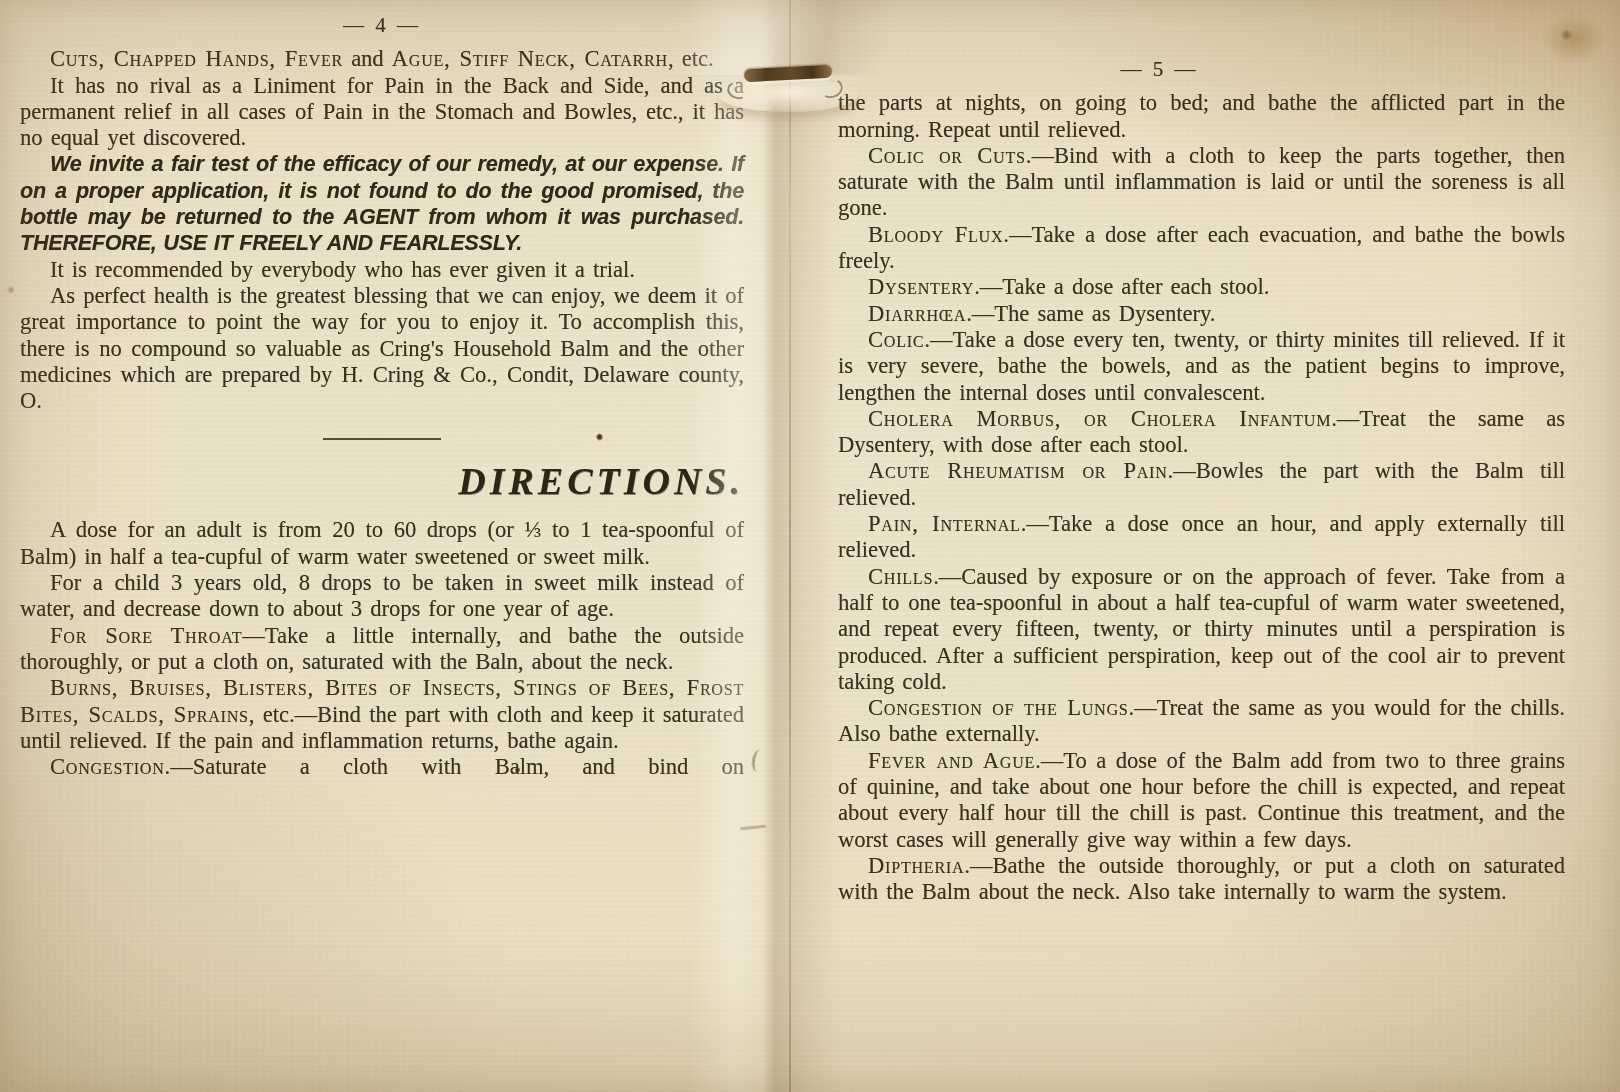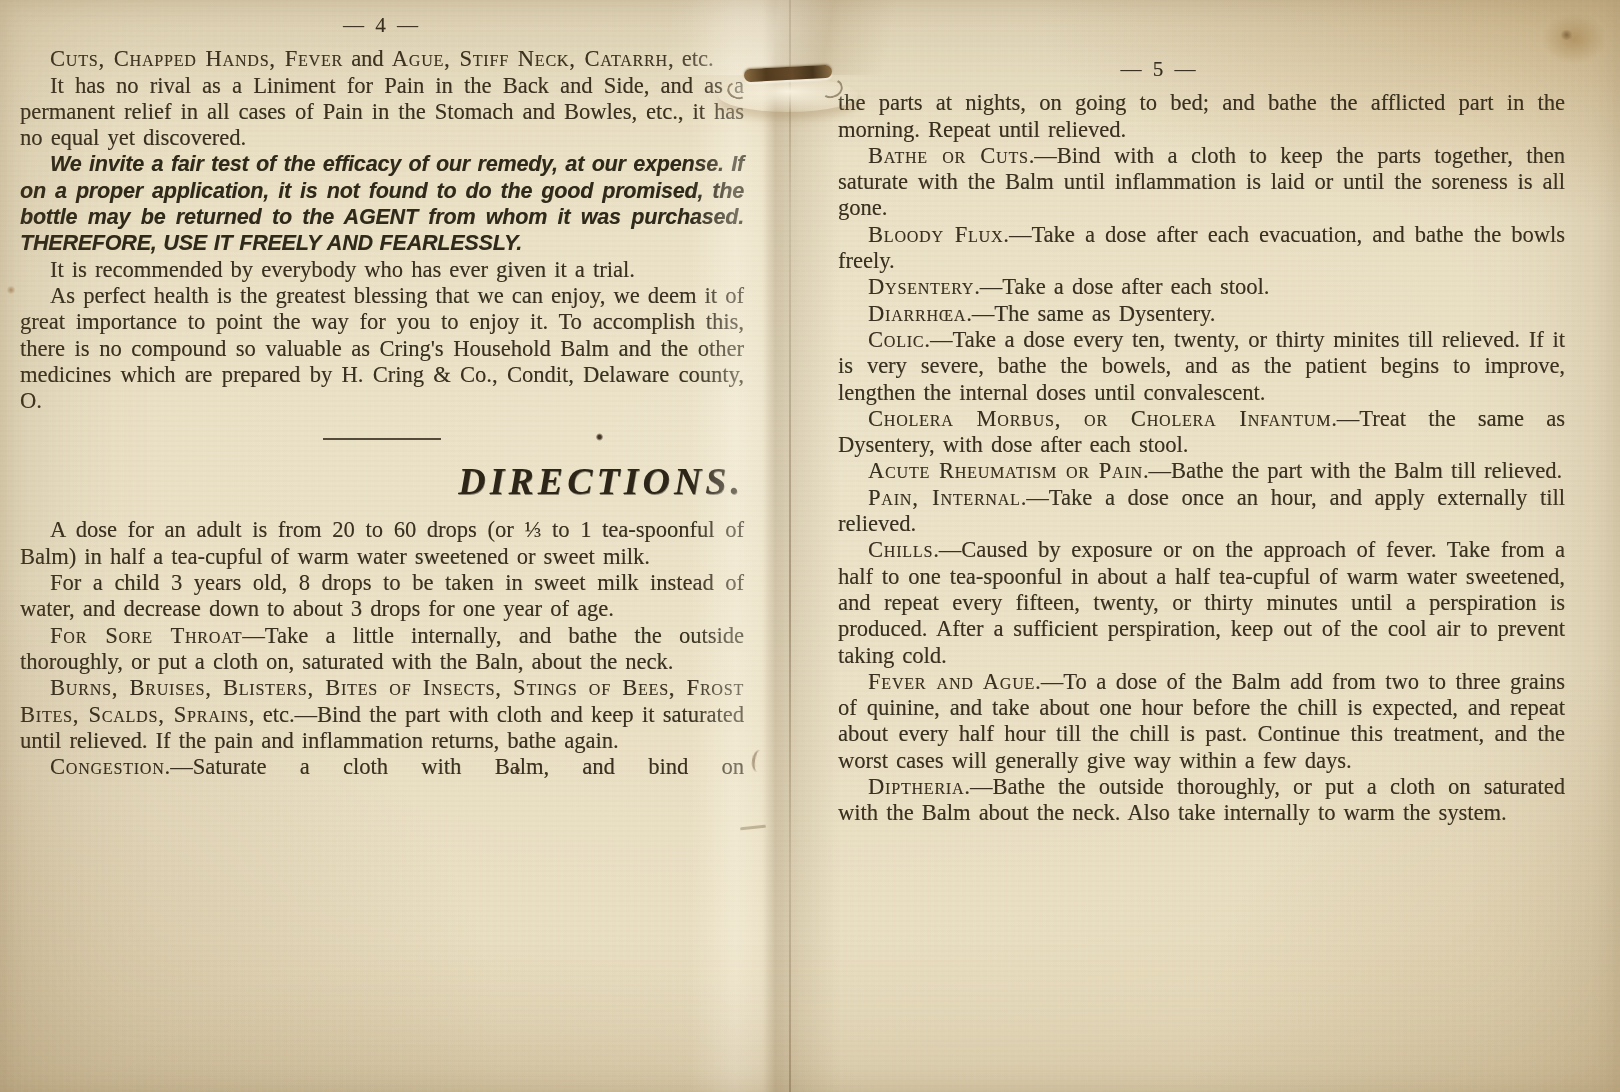--- a/index.html
+++ b/index.html
@@ -142,29 +142,30 @@
         <p class="para"><span class="r-sc">For Sore Throat</span><span class="r-n">—Take a little internally, and bathe the outside thoroughly, or put a cloth on, saturated with the </span><span class="r-i">Baln</span><span class="r-n">, about the neck.</span></p>
         <p class="para"><span class="r-sc">Burns, Bruises, Blisters, Bites of Insects, Stings of Bees, Frost Bites, Scalds, Sprains</span><span class="r-n">, etc.—Bind the part with cloth and keep it saturated until relieved. If the pain and inflammation returns, bathe again.</span></p>
         <p class="para flush"><span class="r-sc">Congestion</span><span class="r-n">.—Saturate a cloth with </span><span class="r-i">Balm</span><span class="r-n">, and bind on</span></p>
       </div>
   </div>
 
   <div class="page page-right">
     <div class="page-header">— 5 —</div>
     <div class="page-body">
         <p class="para noindent"><span class="r-n">the parts at nights, on going to bed; and bathe the afflicted part in the morning. Repeat until relieved.</span></p>
-        <p class="para"><span class="r-sc">Bathe or Cuts</span><span class="r-n">.—Bind with a cloth to keep the parts together, then saturate with the </span><span class="r-i">Balm</span><span class="r-n"> until inflammation is laid or until the soreness is all gone.</span></p>
+        <p class="para"><span class="r-sc">Colic or Cuts</span><span class="r-n">.—Bind with a cloth to keep the parts together, then saturate with the </span><span class="r-i">Balm</span><span class="r-n"> until inflammation is laid or until the soreness is all gone.</span></p>
         <p class="para"><span class="r-sc">Bloody Flux</span><span class="r-n">.—Take a dose after each evacuation, and bathe the bowls freely.</span></p>
         <p class="para"><span class="r-sc">Dysentery</span><span class="r-n">.—Take a dose after each stool.</span></p>
         <p class="para"><span class="r-sc">Diarrhœa</span><span class="r-n">.—The same as Dysentery.</span></p>
         <p class="para"><span class="r-sc">Colic</span><span class="r-n">.—Take a dose every ten, twenty, or thirty minites till relieved. If it is very severe, bathe the bowels, and as the patient begins to improve, lengthen the internal doses until convalescent.</span></p>
         <p class="para"><span class="r-sc">Cholera Morbus, or Cholera Infantum</span><span class="r-n">.—Treat the same as Dysentery, with dose after each stool.</span></p>
-        <p class="para"><span class="r-sc">Acute Rheumatism or Pain</span><span class="r-n">.—Bathe the part with the </span><span class="r-i">Balm</span><span class="r-n"> till relieved.</span></p>
+        <p class="para"><span class="r-sc">Acute Rheumatism or Pain</span><span class="r-n">.—Bowles the part with the </span><span class="r-i">Balm</span><span class="r-n"> till relieved.</span></p>
         <p class="para"><span class="r-sc">Pain, Internal</span><span class="r-n">.—Take a dose once an hour, and apply externally till relieved.</span></p>
         <p class="para"><span class="r-sc">Chills</span><span class="r-n">.—Caused by exposure or on the approach of fever. Take from a half to one tea-spoonful in about a half tea-cupful of warm water sweetened, and repeat every fifteen, twenty, or thirty minutes until a perspiration is produced. After a sufficient perspiration, keep out of the cool air to prevent taking cold.</span></p>
+        <p class="para"><span class="r-sc">Congestion of the Lungs</span><span class="r-n">.—Treat the same as you would for the chills. Also bathe externally.</span></p>
         <p class="para"><span class="r-sc">Fever and Ague</span><span class="r-n">.—To a dose of the </span><span class="r-i">Balm</span><span class="r-n"> add from two to three grains of quinine, and take about one hour before the chill is expected, and repeat about every half hour till the chill is past. Continue this treatment, and the worst cases will generally give way within a few days.</span></p>
         <p class="para"><span class="r-sc">Diptheria</span><span class="r-n">.—Bathe the outside thoroughly, or put a cloth on saturated with the </span><span class="r-i">Balm</span><span class="r-n"> about the neck. Also take internally to warm the system.</span></p>
       </div>
   </div>
 
   <div class="fold"></div>
   <div class="fold-line"></div>
   <div class="crease-top"></div>
   <div class="stitch-bump"></div>
   <div class="stitch-hole"></div>

